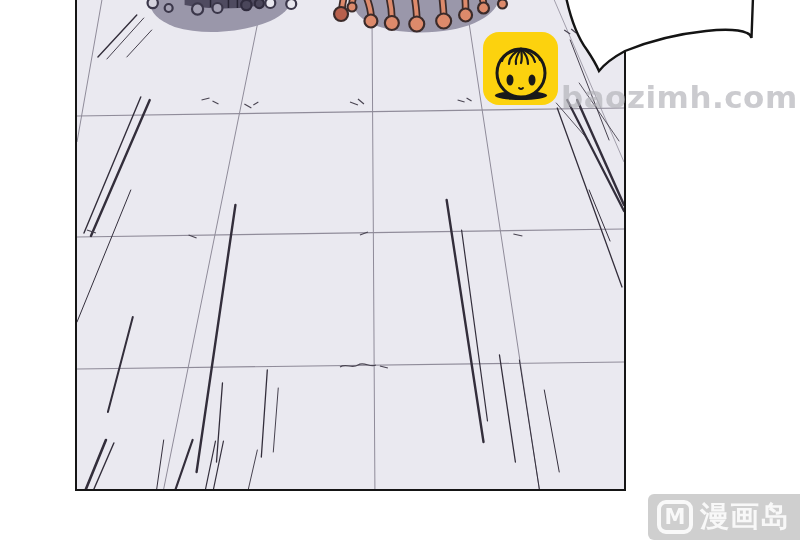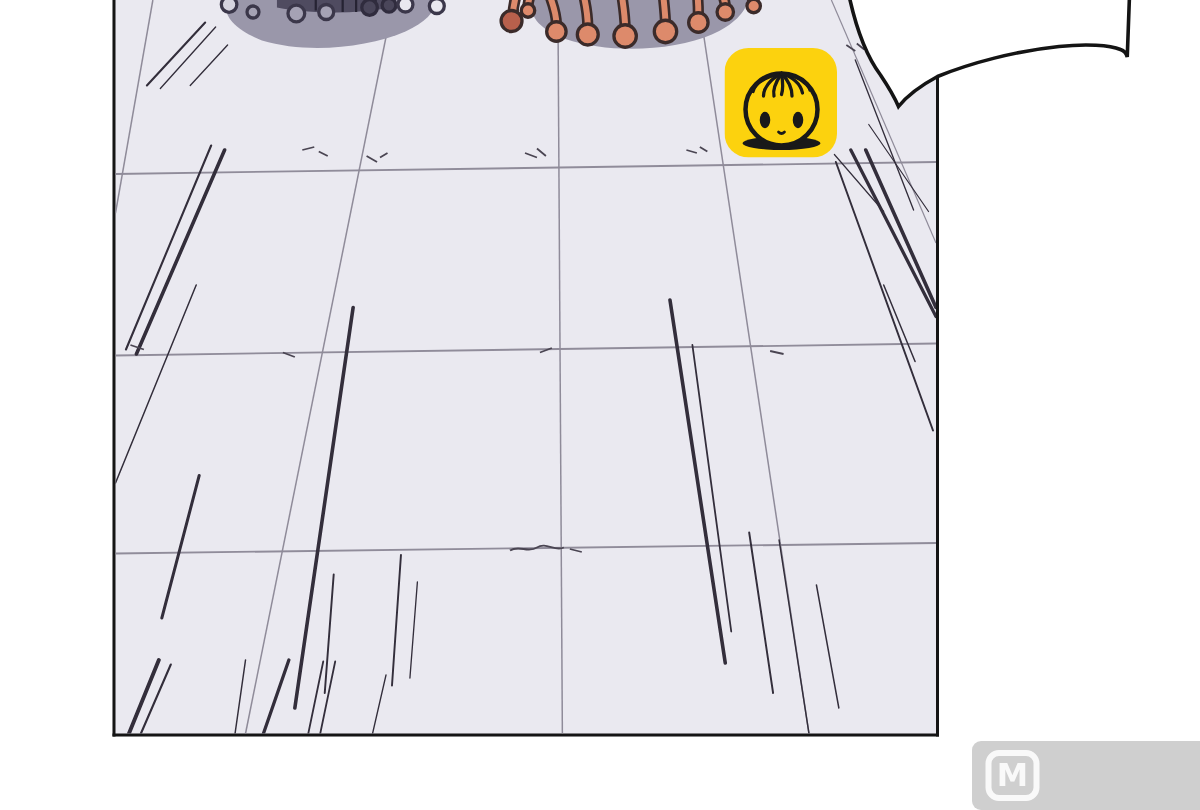--- a/index.html
+++ b/index.html
@@ -216,18 +216,20 @@
       <path d="M38,17 C39,23 39,28 38,31"></path>
       <path d="M38,17 C43,22 45,27 45,32"></path>
       <path d="M38,17 C47,20 51,25 52,30"></path>
       <path d="M38,17 C52,19 56,24 57,28"></path>
     </g>
     <ellipse cx="27" cy="48" rx="3.5" ry="5.5" fill="#191919"></ellipse>
     <ellipse cx="49" cy="48" rx="3.5" ry="5.5" fill="#191919"></ellipse>
     <path d="M36,56 q2,2 4,0" fill="none" stroke="#191919" stroke-width="1.8" stroke-linecap="round"></path>
   </svg>
 
+  <div class="wm-url">baozimh.com</div>
 
   <div class="site-wm">
     <div class="m-badge">M</div>
+    <div class="site-name">漫画岛</div>
   </div>
 
 </div>
 
 </body></html>

